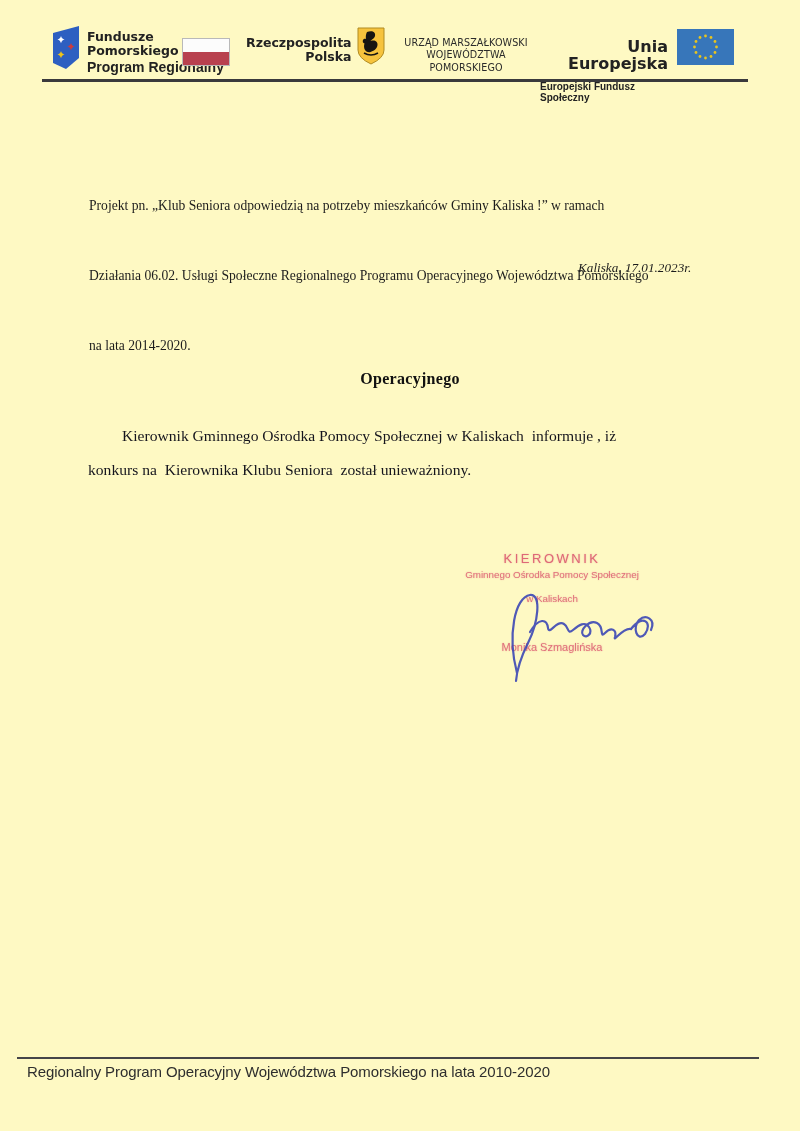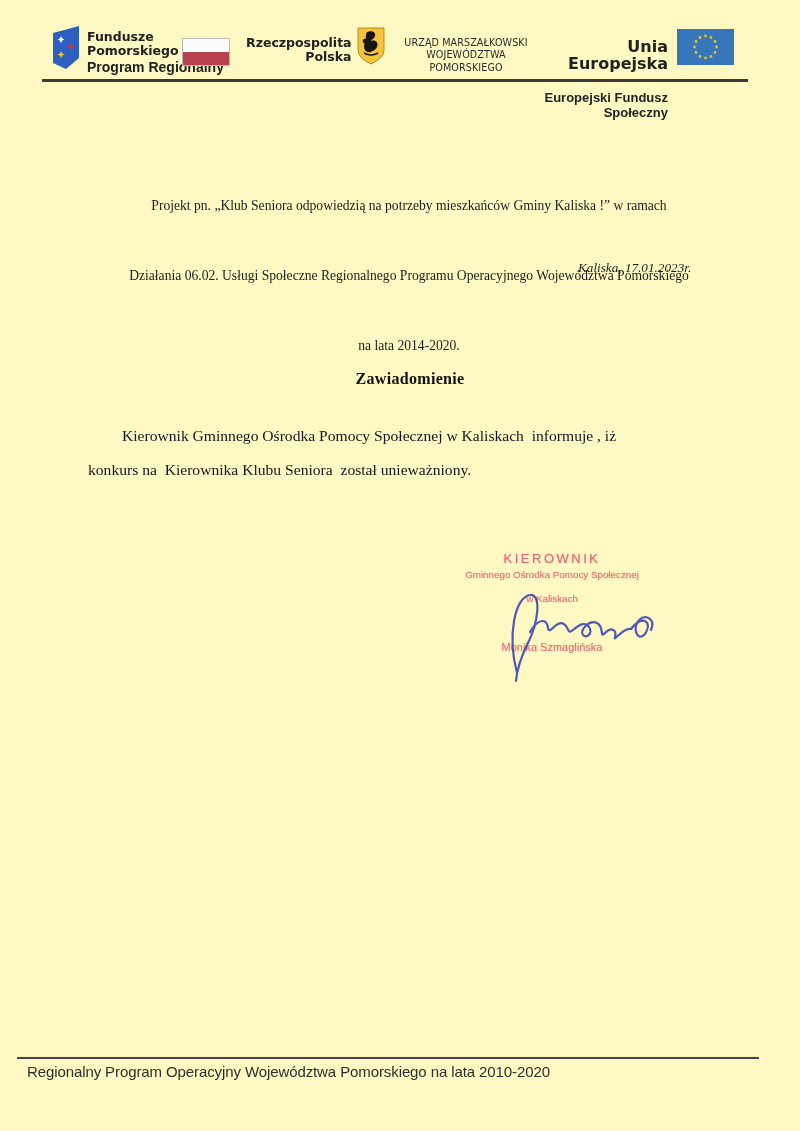--- a/index.html
+++ b/index.html
@@ -9,21 +9,21 @@
 
   
   .logo-text-bold{font-family:"DejaVu Sans",sans-serif;font-weight:bold;color:#222;line-height:1.08;}
   .fe-text{font-size:12.5px;}
   .fe-sub{font-size:14px;font-weight:bold;color:#222;margin-top:2px;}
   .pl-flag{border:1px solid #b9b9b9;width:46px;height:26px;}
   .pl-flag .w{height:50%;background:#fcfcfc;}
   .pl-flag .r{height:50%;background:#b8414f;}
   .um-text{font-size:9.6px;font-weight:normal;color:#2b2b2b;text-align:center;line-height:1.3;font-family:"DejaVu Sans",sans-serif;letter-spacing:.1px;}
   .eu-title{font-size:16px;text-align:right;}
-  .eu-sub{font-size:13px;font-weight:bold;color:#222;text-align:right;margin-top:17px;}
+  .eu-sub{font-size:10px;font-weight:bold;color:#222;margin-top:8px;}
   .eu-flag{background:#3776ba;width:57px;height:36px;}
 
   .hr1{background:#3a3a3c;height:2.5px;}
   .hr2{background:#454549;height:2px;}
 
   
   .serif{font-family:"Liberation Serif",serif;color:#1c1c1c;}
   .para1{font-size:13.6px;line-height:1.72;white-space:pre-wrap;}
   .dateline{font-size:13.2px;font-style:italic;}
   .doc-title{font-size:16px;font-weight:bold;letter-spacing:.3px;color:#111;text-align:center;}
@@ -98,29 +98,29 @@
           <circle cx="19" cy="23.5" r="1.4"></circle>
         <circle cx="17.5" cy="18" r="1.4"></circle>
           <circle cx="19" cy="12.5" r="1.4"></circle>
           <circle cx="23" cy="8.5" r="1.4"></circle>
       </g>
     </svg>
   </div>
 
   <div class="abs hr1" style="left:42px;top:79px;width:706px;"></div>
 
-  <div class="abs serif para1" style="left:89px;top:147px;width:640px;text-align:center;">
+  <div class="abs serif para1" style="left:89px;top:147px;width:640px;">
     <div>Projekt pn. „Klub Seniora odpowiedzią na potrzeby mieszkańców Gminy Kaliska !” w ramach</div>
     <div>Działania 06.02. Usługi Społeczne Regionalnego Programu Operacyjnego Województwa Pomorskiego</div>
     <div>na lata 2014-2020.</div>
   </div>
 
   <div class="abs serif dateline" style="left:578px;top:260px;">Kaliska, 17.01.2023r.</div>
 
-  <div class="abs serif doc-title" style="left:90px;top:370px;width:640px;">Zawiadomienie</div>
+  <div class="abs serif doc-title" style="left:90px;top:370px;width:640px;">Operacyjnego</div>
 
   <div class="abs serif body-line" style="left:88px;top:461px;">konkurs na  Kierownika Klubu Seniora  został unieważniony.</div>
   <div class="abs serif body-line" style="left:122px;top:427px;">Kierownik Gminnego Ośrodka Pomocy Społecznej w Kaliskach  informuje , iż</div>
 
   <div class="abs stamp" style="left:437px;top:551px;width:230px;">
     <div class="stamp-role">KIEROWNIK</div>
     <div class="stamp-org">Gminnego Ośrodka Pomocy Społecznej</div>
     <div class="stamp-org" style="margin-top:13px;">w Kaliskach</div>
     <div class="stamp-name" style="margin-top:37px;">Monika Szmaglińska</div>
   </div>

